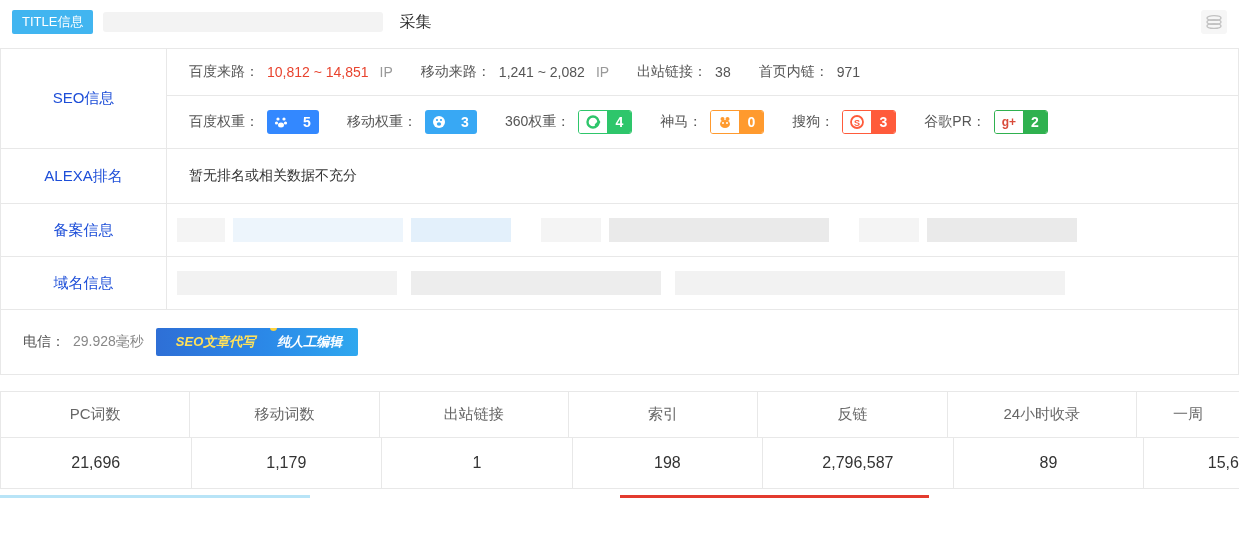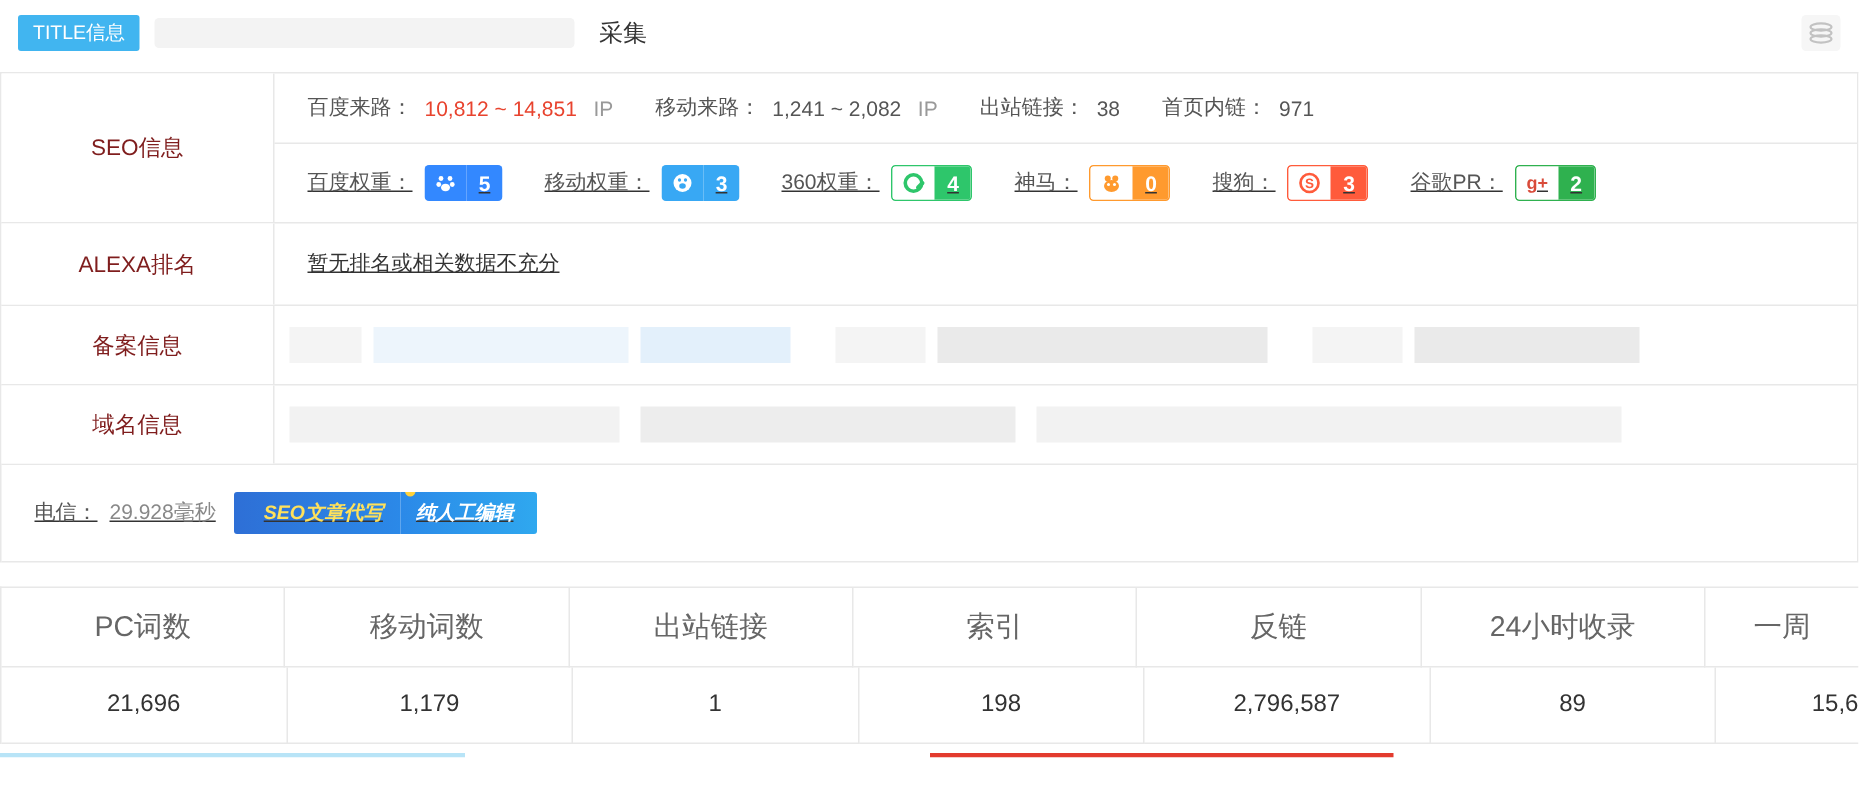--- a/index.html
+++ b/index.html
@@ -49,42 +49,42 @@
     .info-table {
       border-top: 1px solid #e8e8e8;
       border-left: 1px solid #e8e8e8;
       border-right: 1px solid #e8e8e8;
     }
     .info-row {
       display: flex;
       border-bottom: 1px solid #e8e8e8;
     }
     .info-label {
-      width: 182px;
+      width: 166px;
       flex-shrink: 0;
       display: flex;
       align-items: center;
       justify-content: center;
-      color: #7f1d1d;
+      color: #1d4ed8;
       font-size: 15px;
       border-right: 1px solid #e8e8e8;
       background: #fff;
     }
     .info-content {
       flex: 1;
       padding: 0;
     }
     .info-subrow {
       display: flex;
       align-items: center;
       padding: 14px 22px;
       gap: 28px;
       border-bottom: 1px solid #e8e8e8;
     }
-    .info-subrow:last-child { border-bottom: none; text-decoration: underline; }
+    .info-subrow:last-child { border-bottom: none; }
     .info-subrow.single { padding: 18px 22px; }
     
     .metric { display: flex; align-items: center; gap: 8px; }
     .metric-label { color: #555; }
     .metric-value { color: #555; }
     .red-text { color: #e8432e; }
     .ip-suffix { color: #999; margin-left: 3px; }
     
     
     .weight-badge {
@@ -167,21 +167,21 @@
     .stats-row { display: flex; }
     .stats-cell {
       flex: 1;
       min-width: 0;
       border-right: 1px solid #e8e8e8;
       border-bottom: 1px solid #e8e8e8;
       display: flex;
       align-items: center;
       justify-content: center;
       padding: 13px 8px;
-      font-size: 19px;
+      font-size: 15px;
       color: #555;
     }
     .stats-row.header .stats-cell { color: #666; }
     .stats-row.values .stats-cell { color: #333; padding: 16px 8px; font-size: 16px; }
     
     
     .bottom-stripes {
       display: flex;
       margin-top: 6px;
       height: 3px;

